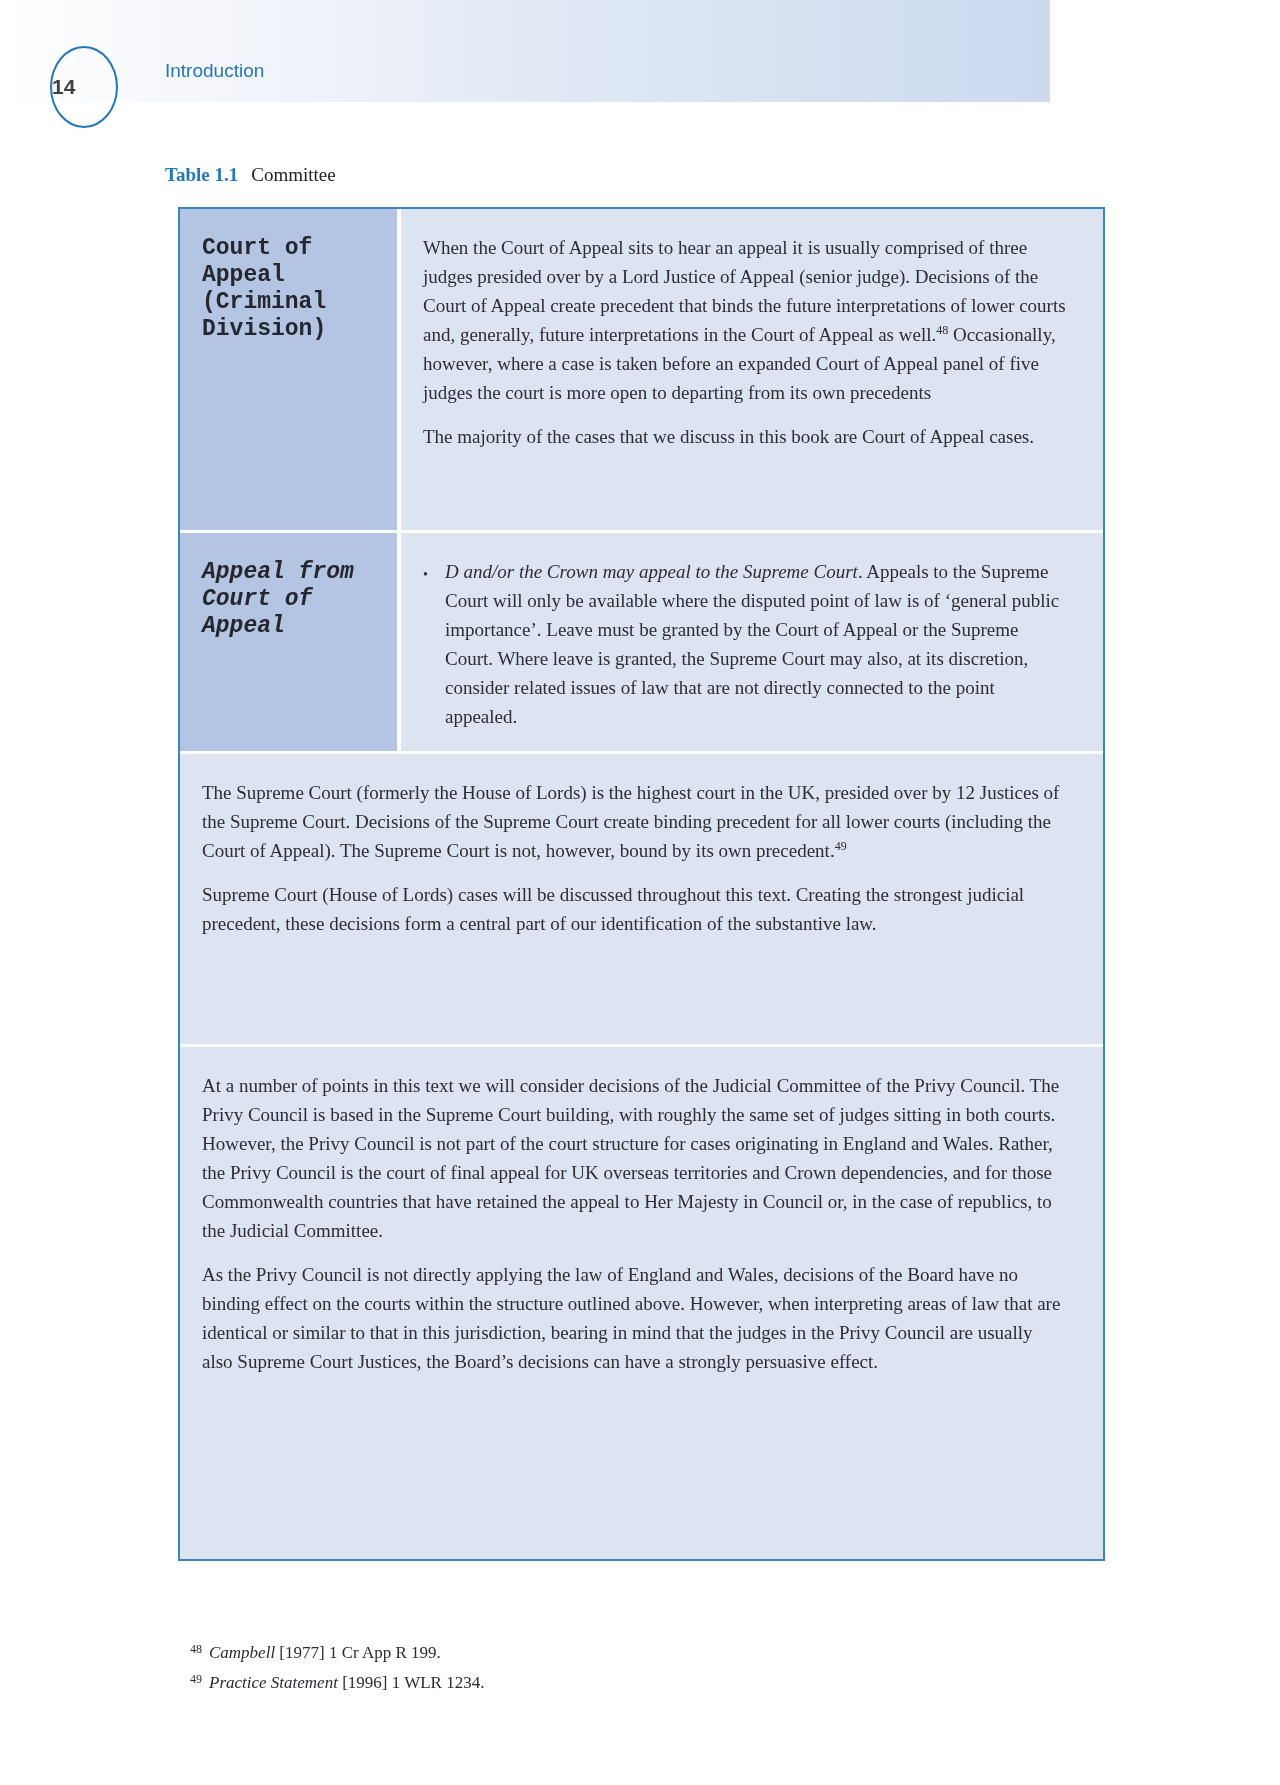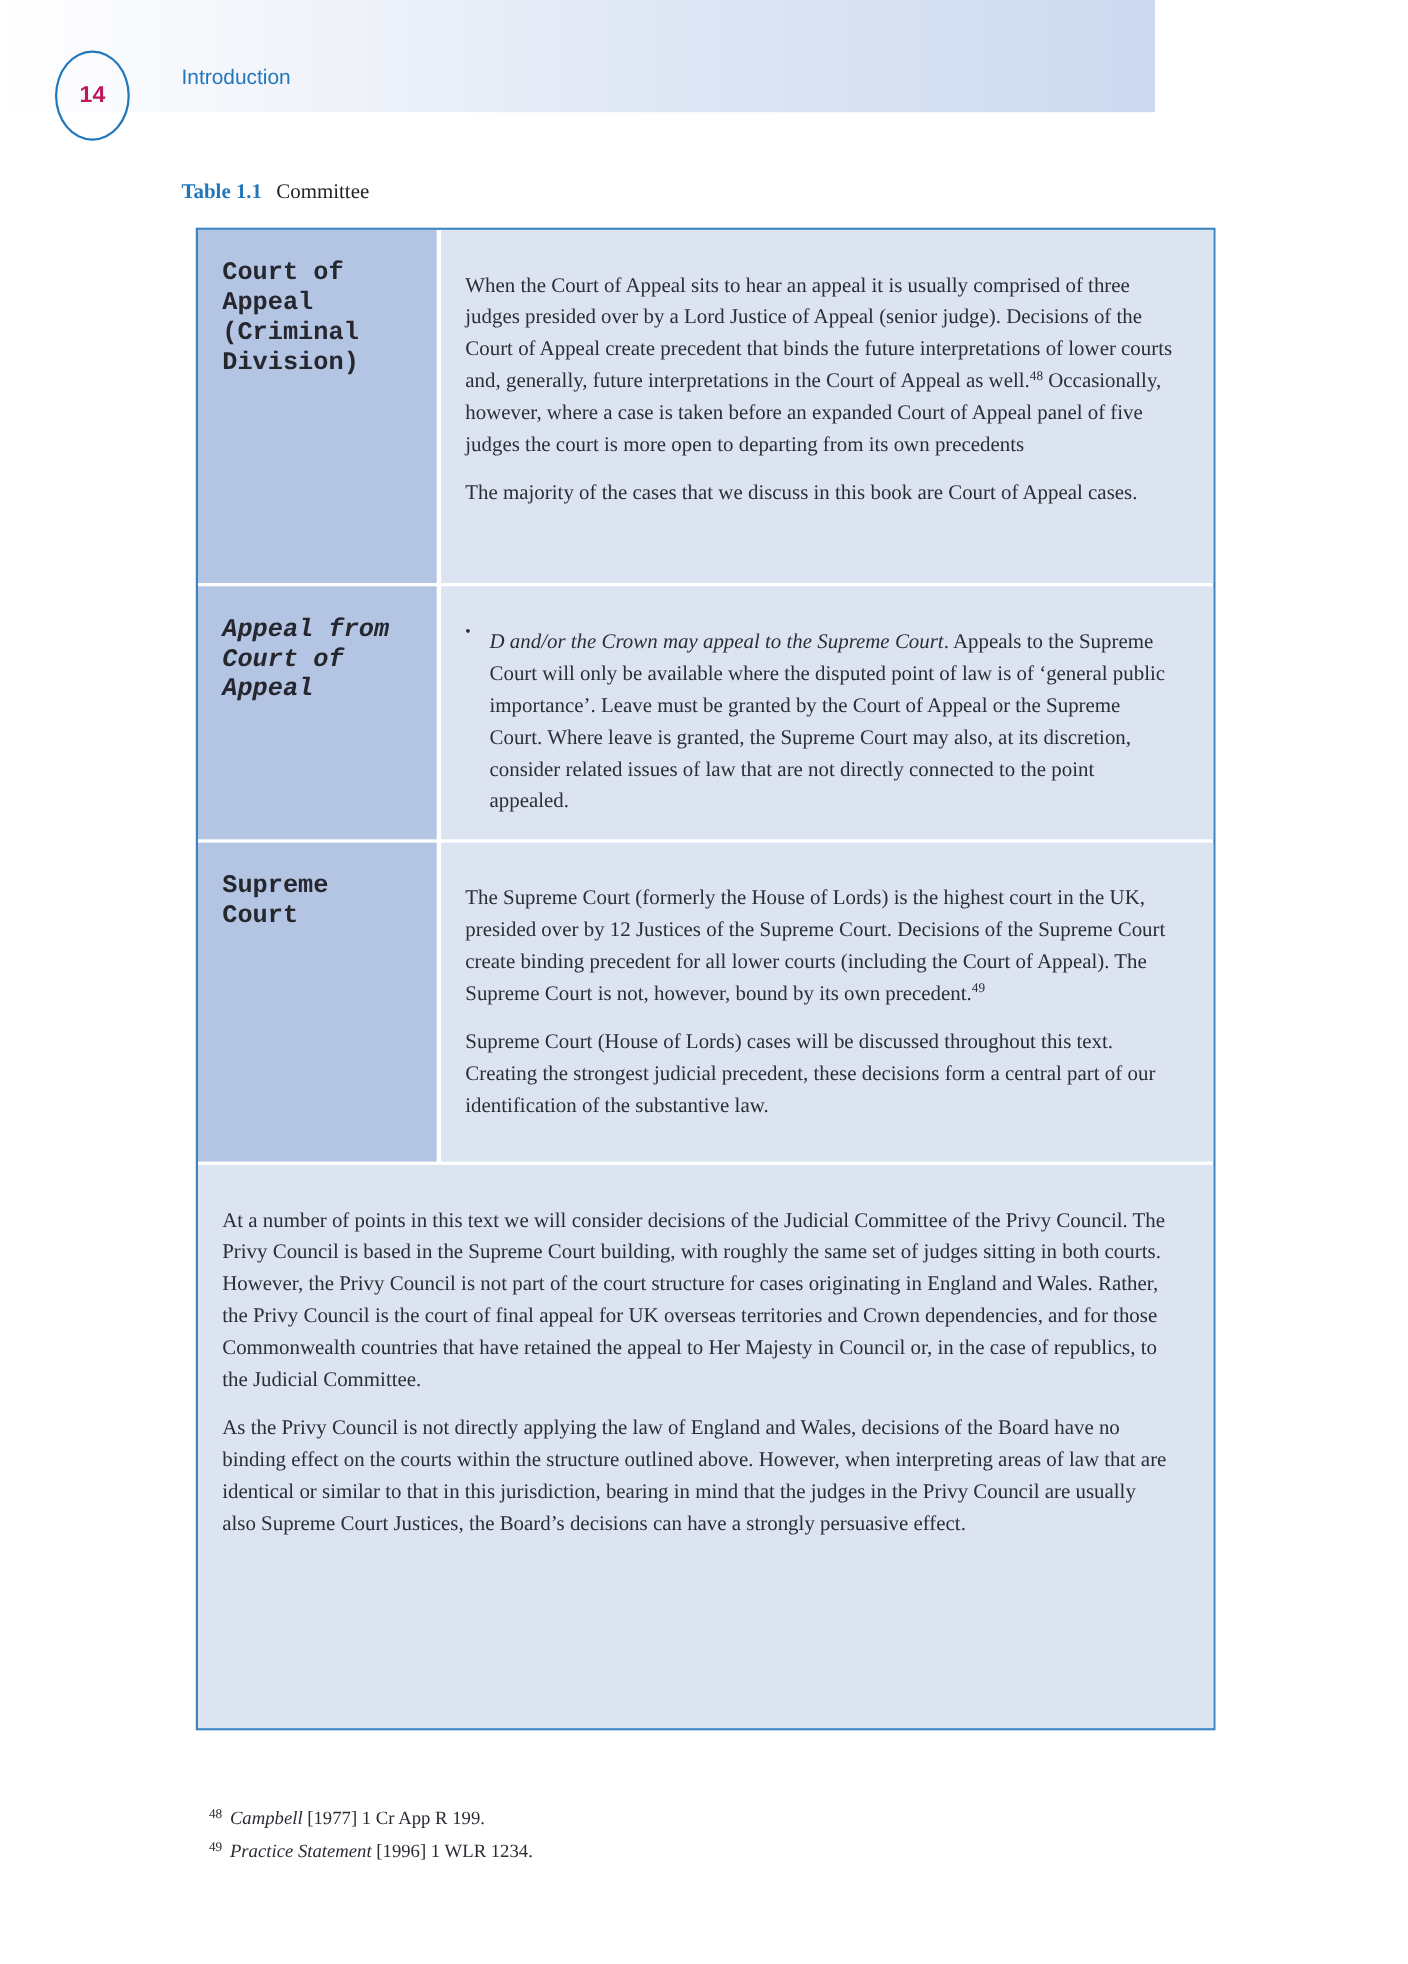--- a/index.html
+++ b/index.html
@@ -16,22 +16,22 @@
     font-family:"Liberation Serif", serif;color:var(--ink);
   }
   
   .header-band{
     position:absolute;top:0;left:0;width:1050px;height:102px;
     background:linear-gradient(to right,#ffffff 0%,#f0f3fa 28%,#dde6f4 60%,#ccd9ef 100%);
   }
   .page-circle{
     position:absolute;left:50px;top:46px;width:68px;height:82px;
     border:2.5px solid var(--accent);border-radius:50%;
-    display:flex;align-items:center;justify-content:center;
-    font-family:"Liberation Sans", sans-serif;font-weight:bold;font-size:21px;color:#be185d;
+    display:flex;align-items:center;
+    font-family:"Liberation Sans", sans-serif;font-weight:bold;font-size:21px;color:#404040;
     background:transparent;z-index:2;
   }
   .section-title{
     position:absolute;left:165px;top:60px;
     font-family:"Liberation Sans", sans-serif;font-size:19px;color:var(--accent);
   }
   
   .table-caption{position:absolute;left:165px;top:164px;font-size:19px;}
   .cap-label{color:var(--accent);font-weight:bold;}
   .cap-suffix{color:#222;margin-left:13px;}
@@ -51,21 +51,21 @@
     padding:26px 14px 20px 22px;
     font-family:Liberation Mono, monospace;font-weight:bold;
     font-size:23px;line-height:27px;color:#26262e;
   }
   .t-head.it{font-style:italic;}
   .t-body{
     flex:1;background:var(--bodycell);
     padding:24px 36px 20px 22px;
     font-size:19px;line-height:29px;color:var(--ink);
   }
-  .t-body p{margin:12px 0 15px 0;}
+  .t-body p{margin:0 0 15px 0;}
   .t-body p:last-child{margin-bottom:0;}
   .it{font-style:italic;}
   sup{font-size:12px;line-height:0;vertical-align:7px;letter-spacing:0;}
   .bullet-item{display:flex;}
   .bullet{flex:0 0 22px;font-size:14px;padding-top:3px;color:var(--ink);}
   .bullet-text{flex:1;}
   
   .footnotes{position:absolute;left:166px;top:1638px;font-size:17px;line-height:30px;color:#2b2b33;margin-left:24px;}
   .fn-marker{font-size:12px;vertical-align:5px;margin-right:7px;}
 </style>
@@ -96,21 +96,20 @@
       <div class="t-body">
         <div class="bullet-item">
           <span class="bullet">•</span>
           <div class="bullet-text">
             <p><span class="it">D and/or the Crown may appeal to the Supreme Court</span><span>. Appeals to the Supreme Court will only be available where the disputed point of law is of ‘general public importance’. Leave must be granted by the Court of Appeal or the Supreme Court. Where leave is granted, the Supreme Court may also, at its discretion, consider related issues of law that are not directly connected to the point appealed.</span></p>
           </div>
         </div>
       </div>
     </div>
     <div class="t-row">
-      <div class="t-head">Supreme<br>Court</div>
       <div class="t-body">
         <p><span>The Supreme Court (formerly the House of Lords) is the highest court in the UK, presided over by 12 Justices of the Supreme Court. Decisions of the Supreme Court create binding precedent for all lower courts (including the Court of Appeal). The Supreme Court is not, however, bound by its own precedent.</span><sup>49</sup></p>
         <p><span>Supreme Court (House of Lords) cases will be discussed throughout this text. Creating the strongest judicial precedent, these decisions form a central part of our identification of the substantive law.</span></p>
       </div>
     </div>
     <div class="t-row">
       <div class="t-body">
         <p><span>At a number of points in this text we will consider decisions of the Judicial Committee of the Privy Council. The Privy Council is based in the Supreme Court building, with roughly the same set of judges sitting in both courts. However, the Privy Council is not part of the court structure for cases originating in England and Wales. Rather, the Privy Council is the court of final appeal for UK overseas territories and Crown dependencies, and for those Commonwealth countries that have retained the appeal to Her Majesty in Council or, in the case of republics, to the Judicial Committee.</span></p>
         <p><span>As the Privy Council is not directly applying the law of England and Wales, decisions of the Board have no binding effect on the courts within the structure outlined above. However, when interpreting areas of law that are identical or similar to that in this jurisdiction, bearing in mind that the judges in the Privy Council are usually also Supreme Court Justices, the Board’s decisions can have a strongly persuasive effect.</span></p>
       </div>

